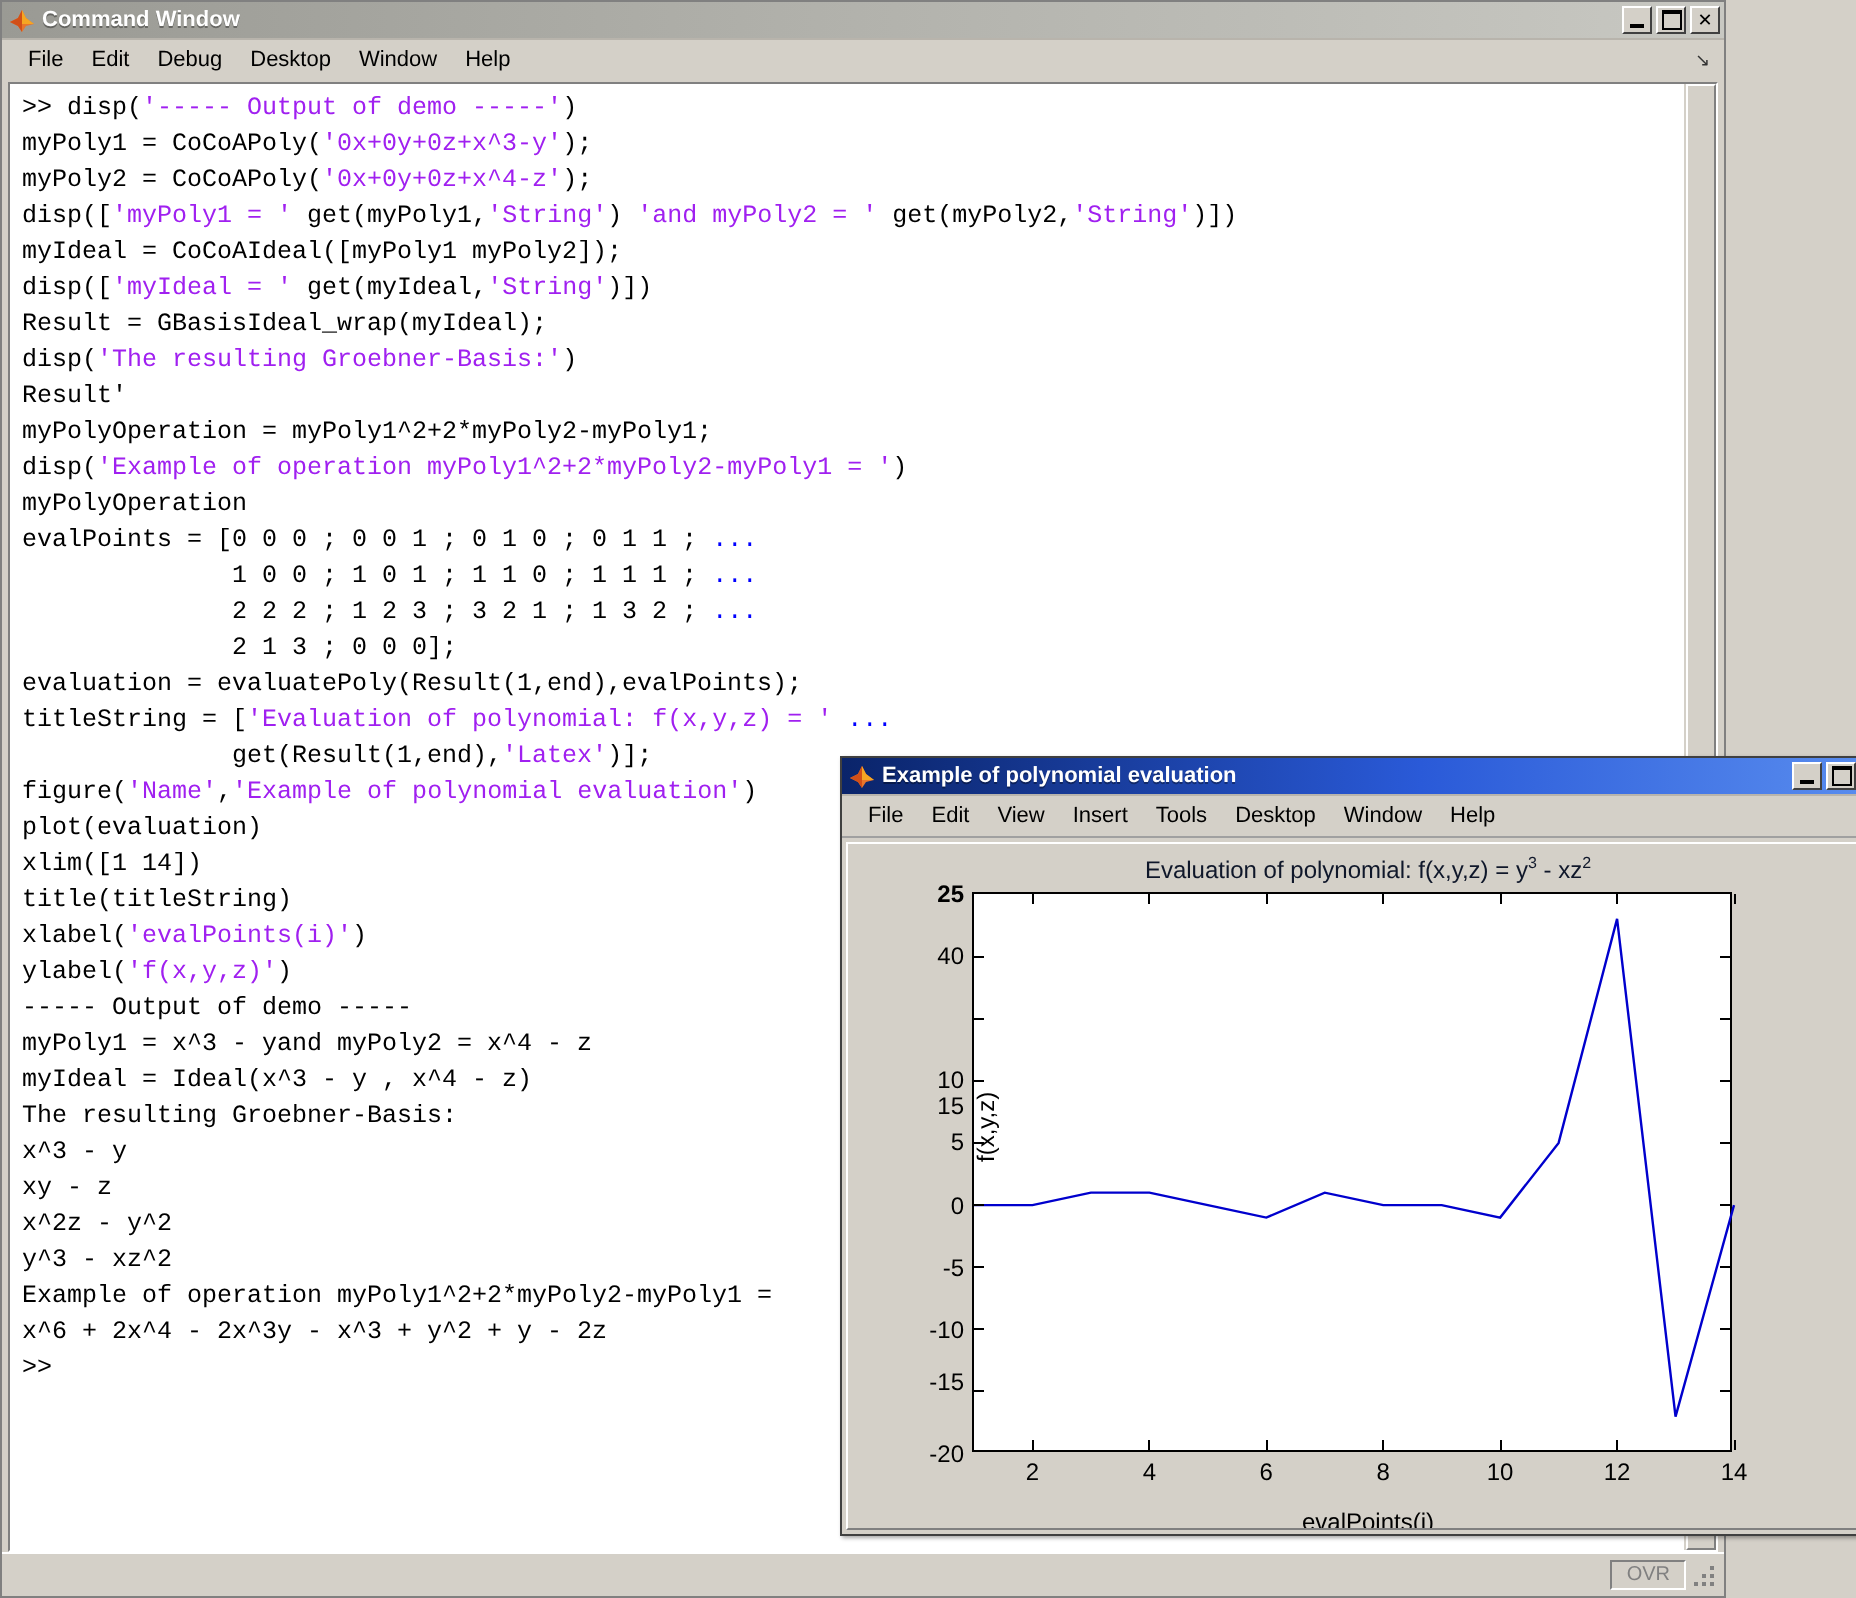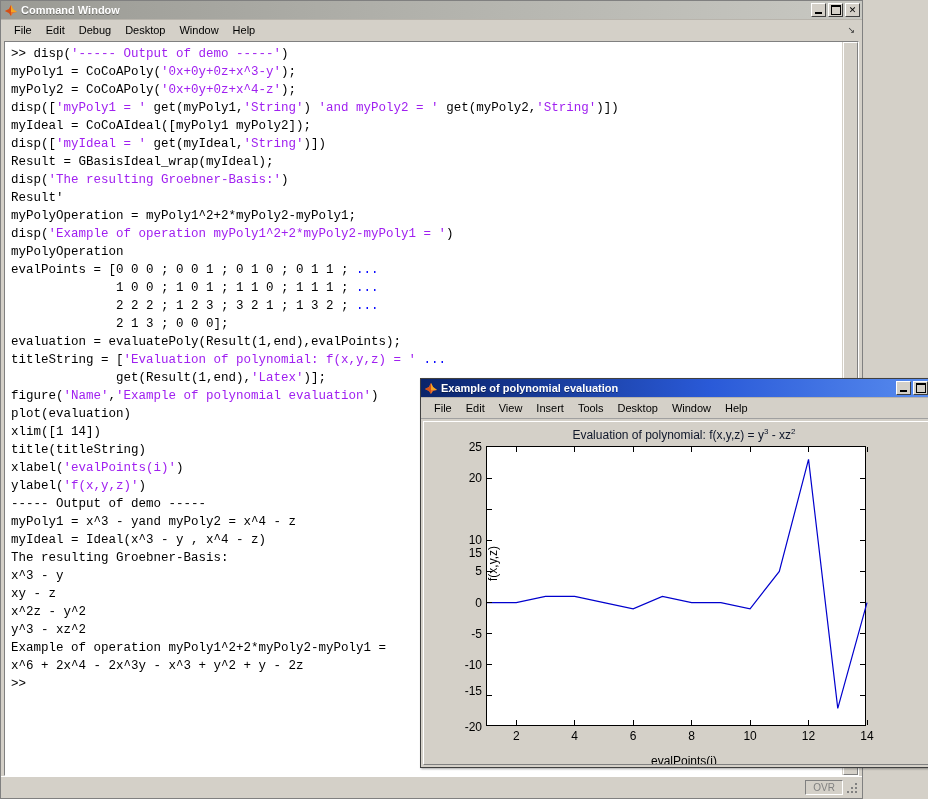--- a/index.html
+++ b/index.html
@@ -261,22 +261,22 @@
 
     <div class="fig-title">
       <span>Evaluation of polynomial: f(x,y,z) = y</span><sup>3</sup><span> - xz</span><sup>2</sup>
     </div>
 
     <div class="axes-box" id="axes">
       <div class="ylabel">f(x,y,z)</div>
       <svg class="plotline" id="plot-svg" width="380" height="280">
           <polyline points="0.00,155.56 29.23,155.56 58.46,149.33 87.69,149.33 116.92,155.56 146.15,161.78 175.38,149.33 204.62,155.56 233.85,155.56 263.08,161.78 292.31,124.44 321.54,12.44 350.77,261.33 380.00,155.56" fill="none" stroke="#0000cd" stroke-width="1.2"></polyline>
         </svg>
-    <div class="ytick" style="top: 0px;">25</div>
-        <div class="ytick" style="top: 31.1111px;">20</div>
+    <div class="ytick" style="top: 0px; font-weight: bold;">25</div>
+        <div class="ytick" style="top: 31.1111px;">40</div>
         <div class="tickmark" style="top: 30.6111px; width: 5px; height: 1px; left: 0px;"></div>
         <div class="tickmark" style="top: 30.6111px; width: 5px; height: 1px; right: 0px;"></div>
         <div class="ytick" style="top: 62.2222px; margin-top: 44px;">15</div>
         <div class="tickmark" style="top: 61.7222px; width: 5px; height: 1px; left: 0px;"></div>
         <div class="tickmark" style="top: 61.7222px; width: 5px; height: 1px; right: 0px;"></div>
         <div class="ytick" style="top: 93.3333px;">10</div>
         <div class="tickmark" style="top: 92.8333px; width: 5px; height: 1px; left: 0px;"></div>
         <div class="tickmark" style="top: 92.8333px; width: 5px; height: 1px; right: 0px;"></div>
         <div class="ytick" style="top: 124.444px;">5</div>
         <div class="tickmark" style="top: 123.944px; width: 5px; height: 1px; left: 0px;"></div>

